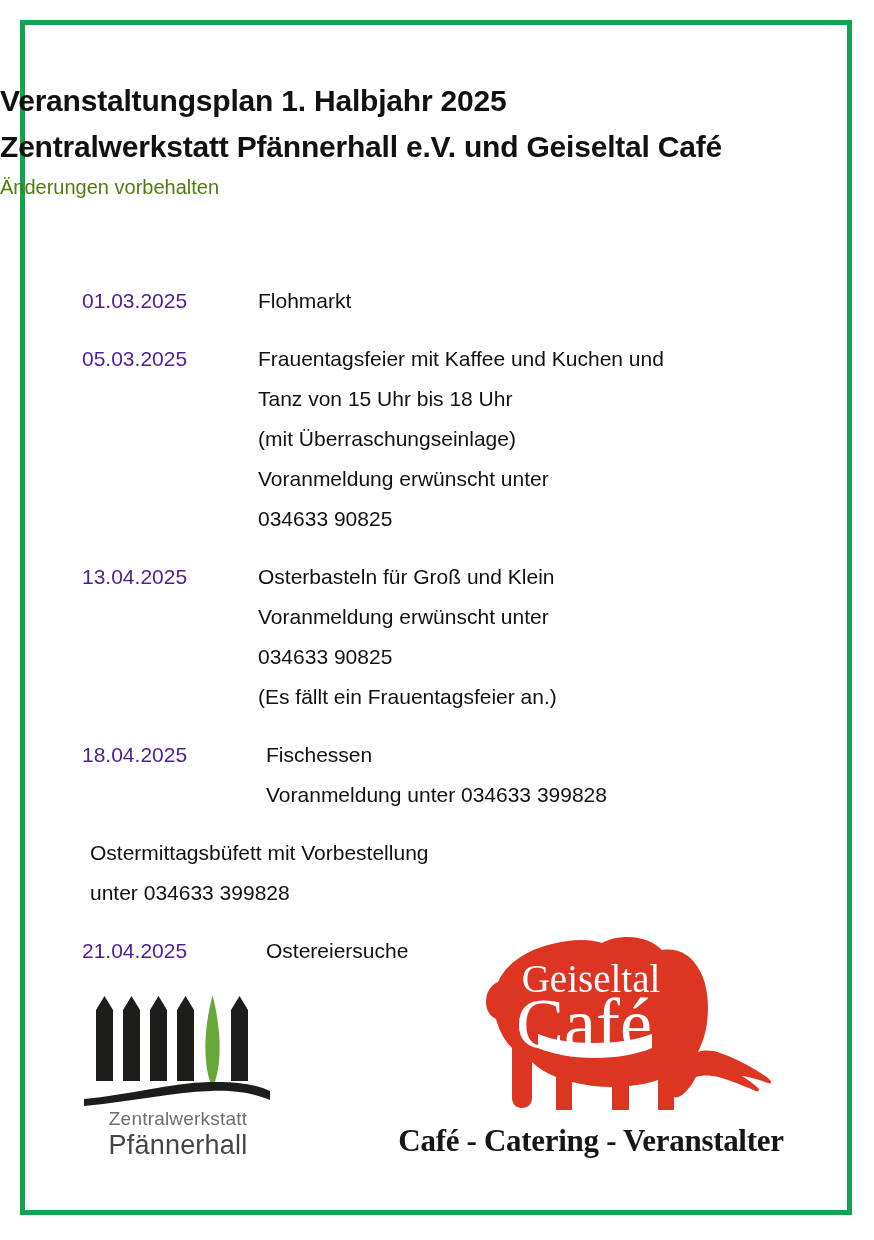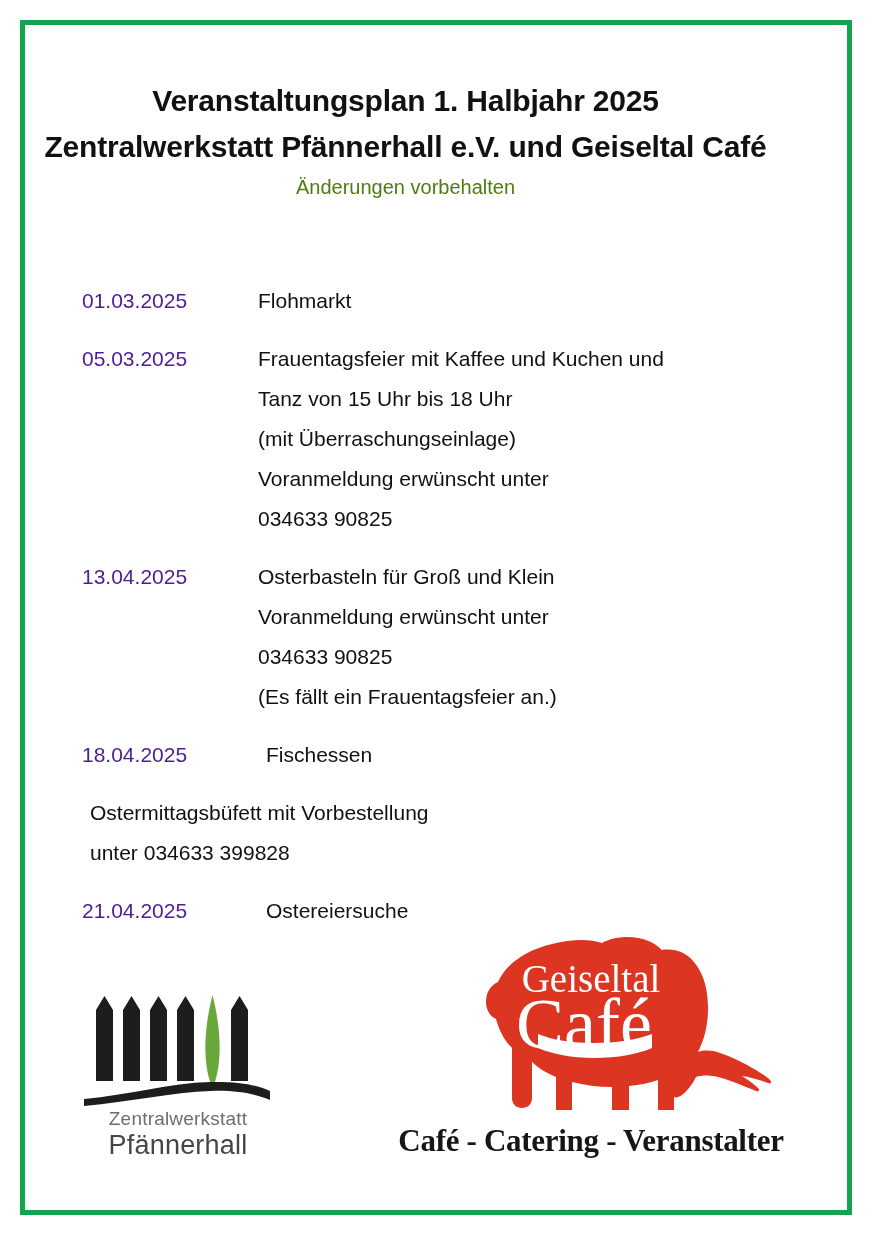--- a/index.html
+++ b/index.html
@@ -28,21 +28,21 @@
     height: 1195px;
     border: 5px solid #13a44f;
     box-sizing: border-box;
   }
   
   .title-block {
     position: absolute;
     left: 0;
     top: 78px;
     width: 811px;
-    text-align: center;
+    text-align: left;
   }
   .title-line {
     font-weight: bold;
     color: #111111;
     letter-spacing: -0.2px;
     line-height: 46px;
   }
   .title-line.l1 { font-size: 30px; }
   .title-line.l2 { font-size: 30px; }
   .subtitle {
@@ -162,20 +162,21 @@
           <div class="event-line">Osterbasteln für Groß und Klein</div>
           <div class="event-line">Voranmeldung erwünscht unter</div>
           <div class="event-line">034633 90825</div>
           <div class="event-line">(Es fällt ein Frauentagsfeier an.)</div>
         </div>
       </div>
       <div class="event-row">
         <div class="event-date">18.04.2025</div>
         <div class="event-lines indented">
           <div class="event-line">Fischessen</div>
+          <div class="event-line">Voranmeldung unter 034633 399828</div>
         </div>
       </div>
       <div class="event-row">
         <div class="event-lines indented">
           <div class="event-line">Ostermittagsbüfett mit Vorbestellung</div>
           <div class="event-line">unter 034633 399828</div>
         </div>
       </div>
       <div class="event-row">
         <div class="event-date">21.04.2025</div>

